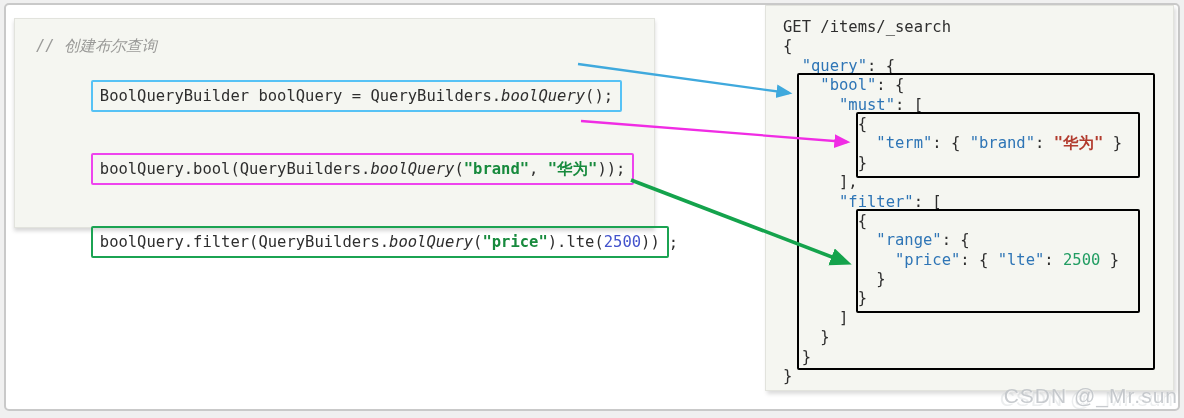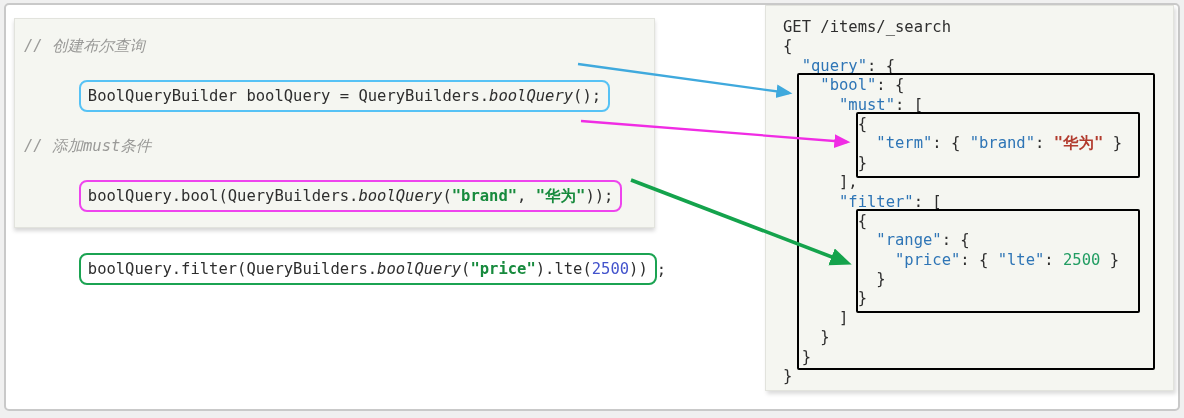--- a/index.html
+++ b/index.html
@@ -11,25 +11,25 @@
     --arrow-green:#14a34c; --watermark-gray:#bfc3c7;
   }
   *{margin:0;padding:0;box-sizing:border-box;}
   body{font-family:"DejaVu Sans Mono","Liberation Mono",monospace;background:#fff;}
   .canvas{position:relative;width:1184px;height:418px;background:var(--page-edge);overflow:hidden;}
   .frame{position:absolute;left:4px;top:3px;right:4px;bottom:7px;background:#fff;
          border:2px solid var(--frame-border);border-radius:5px;}
   
   .lpanel{position:absolute;left:14px;top:18px;width:641px;height:210px;
           background:var(--panel-bg);border:1px solid #e2e3dd;
-          box-shadow:0 3px 4px rgba(0,0,0,.16);padding:12px 0 0 6px;z-index:1;}
+          box-shadow:0 3px 4px rgba(0,0,0,.16);padding:12px 0 0 18px;z-index:1;}
   .lcomment{font-size:15.5px;line-height:20px;margin:5px 0 5px 3px;font-style:italic;
             color:var(--comment-gray);white-space:pre;}
   .lrow{margin:3px 0;white-space:pre;}
-  .codebox{display:inline-block;border:2px solid;padding:4px 7px;border-radius:8px;
+  .codebox{display:inline-block;border:2px solid;padding:4px 7px;border-radius:2px;
            font-size:15.5px;line-height:20px;white-space:pre;background:transparent;}
   .b-blue{border-color:var(--box-blue);}
   .b-magenta{border-color:var(--box-magenta);}
   .b-green{border-color:var(--box-green);}
   .after-semi{font-size:15.5px;color:var(--code-text);vertical-align:middle;}
   
   .rpanel{position:absolute;left:765px;top:5px;width:409px;height:386px;
           background:var(--panel-bg);border:1px solid #e2e3dd;
           box-shadow:2px 3px 4px rgba(0,0,0,.14);z-index:1;}
   .rcode{position:absolute;left:0;top:0;right:0;bottom:0;padding:12px 0 0 17px;
@@ -62,21 +62,20 @@
 <body>
 
 <div class="canvas">
   <div class="frame"></div>
 
   <div class="lpanel">
     <div class="lcomment"><span class="tk-comment">// 创建布尔查询</span></div>
     <div class="lrow">
       <span class="codebox b-blue"><span class="tk-plain">BoolQueryBuilder boolQuery = QueryBuilders.</span><span class="tk-method">boolQuery</span><span class="tk-plain">();</span></span>
     </div>
-    <div class="lcomment"><span class="tk-comment">// 添加must条件</span></div>
     <div class="lrow">
       <span class="codebox b-magenta"><span class="tk-plain">boolQuery.bool(QueryBuilders.</span><span class="tk-method">boolQuery</span><span class="tk-plain">(</span><span class="tk-string">"brand"</span><span class="tk-plain">, </span><span class="tk-string">"华为"</span><span class="tk-plain">));</span></span>
     </div>
     <div class="lrow">
       <span class="codebox b-green"><span class="tk-plain">boolQuery.filter(QueryBuilders.</span><span class="tk-method">boolQuery</span><span class="tk-plain">(</span><span class="tk-string">"price"</span><span class="tk-plain">).lte(</span><span class="tk-number">2500</span><span class="tk-plain">))</span></span><span class="after-semi">;</span>
     </div>
   </div>
 
   <div class="rpanel">
     <div class="rcode">
@@ -115,13 +114,14 @@
       </marker>
       <marker id="ah-green" markerWidth="7" markerHeight="7" refX="4" refY="2.5" orient="auto">
         <path class="h-green" d="M0,0 L6,2.5 L0,5 z"></path>
       </marker>
     </defs>
     <line class="a-blue" x1="578" y1="64" x2="789" y2="93" marker-end="url(#ah-blue)"></line>
     <line class="a-magenta" x1="581" y1="121" x2="847" y2="142" marker-end="url(#ah-magenta)"></line>
     <line class="a-green" x1="631" y1="180" x2="845" y2="262" marker-end="url(#ah-green)"></line>
   </svg>
 
+  <div class="watermark">CSDN @_Mr.sun</div>
 </div>
 
 </body></html>

